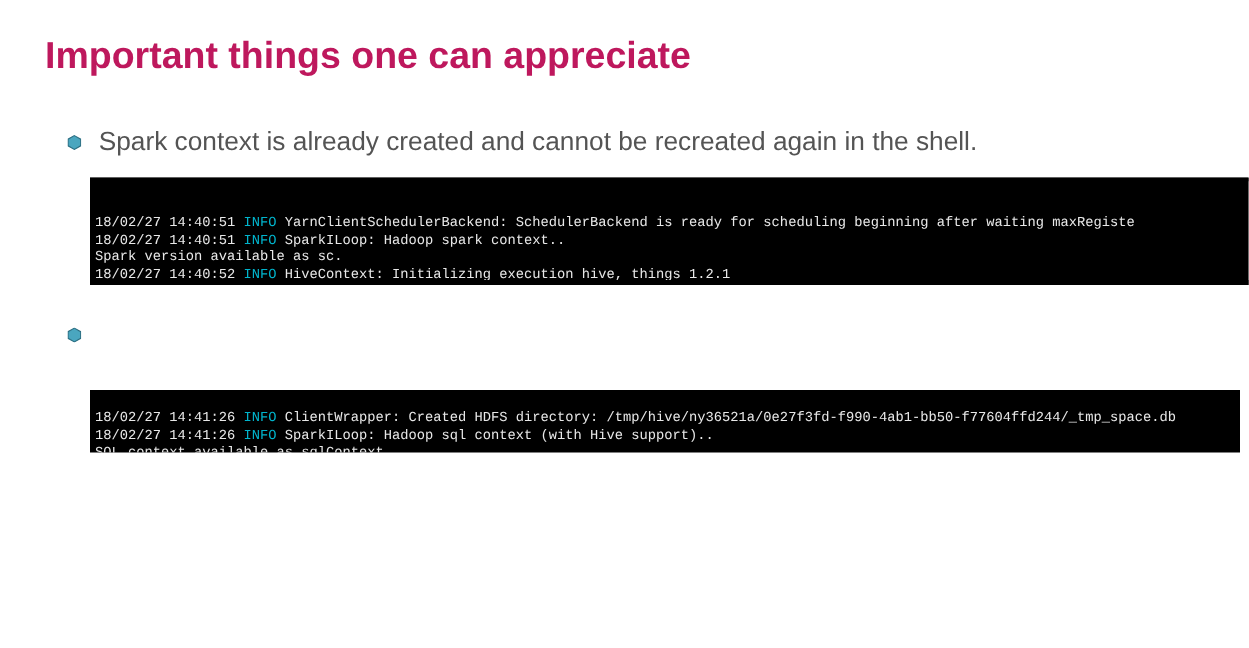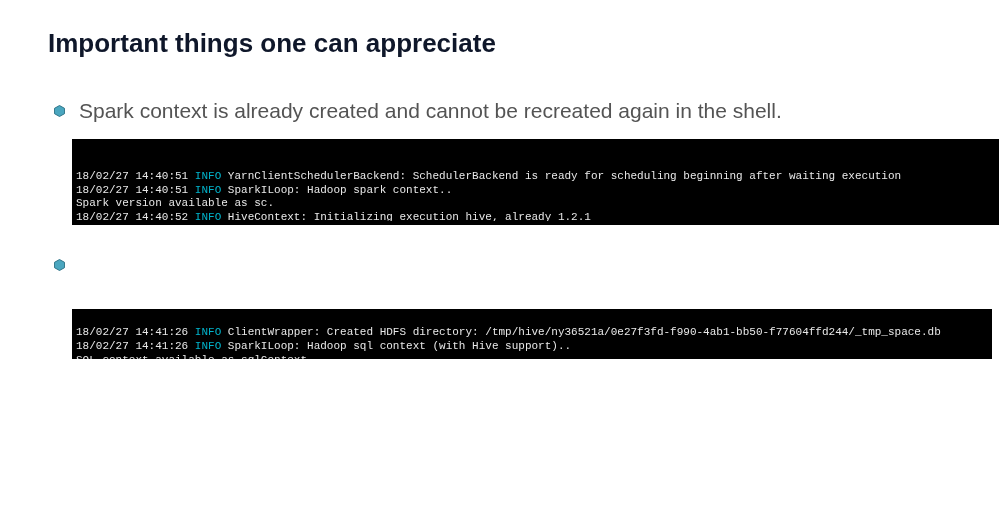--- a/index.html
+++ b/index.html
@@ -12,24 +12,24 @@
     font-family: Arial, Helvetica, sans-serif;
     overflow: hidden;
   }
   .slide {
     width: 999px;
     height: 518px;
     padding: 28px 36px 20px 36px;
     position: relative;
   }
   .title {
-    font-size: 26px;
+    font-size: 30px;
     font-weight: 700;
-    color: #0f172a;
-    margin: 0 0 38px 12px;
+    color: #be185d;
+    margin: 0 0 38px 0;
   }
   .bullet-row {
     display: flex;
     align-items: flex-start;
     margin: 0 0 14px 18px;
   }
   .bullet-row.second {
     margin-top: 26px;
   }
   .hex {
@@ -103,24 +103,24 @@
     <span class="hex">
       <svg viewBox="0 0 12 13">
           <polygon points="6,0.5 11.5,3.6 11.5,9.4 6,12.5 0.5,9.4 0.5,3.6" fill="#4aa6bf" stroke="#2a6e82" stroke-width="1"></polygon>
         </svg>
     </span>
     <span class="bullet-text">Spark context is already created and cannot be recreated again in the shell.</span>
   </div>
 
   <div class="term term1">
     <div class="cut-top"></div>
-<span><span class="ts">18/02/27 14:40:51</span> <span class="lvl">INFO</span><span> YarnClientSchedulerBackend: SchedulerBackend is ready for scheduling beginning after waiting execution</span></span>
+<span><span class="ts">18/02/27 14:40:51</span> <span class="lvl">INFO</span><span> YarnClientSchedulerBackend: SchedulerBackend is ready for scheduling beginning after waiting maxRegiste</span></span>
 <span><span class="ts">18/02/27 14:40:51</span> <span class="lvl">INFO</span><span> SparkILoop: Hadoop spark context..</span></span>
 <span>Spark version available as sc.</span>
-<span><span class="ts">18/02/27 14:40:52</span> <span class="lvl">INFO</span><span> HiveContext: Initializing execution hive, already 1.2.1</span></span>
+<span><span class="ts">18/02/27 14:40:52</span> <span class="lvl">INFO</span><span> HiveContext: Initializing execution hive, things 1.2.1</span></span>
 <span><span class="ts">18/02/27 14:40:57</span> <span class="lvl">INFO</span><span> ClientWrapper: Inspected Hadoop version: </span><span class="ver">2.7.3.2</span><span>.6.1.18-5</span></span>
 
     <div class="cut-bot"></div>
   </div>
 
   <div class="bullet-row second">
     <span class="hex">
       <svg viewBox="0 0 12 13">
           <polygon points="6,0.5 11.5,3.6 11.5,9.4 6,12.5 0.5,9.4 0.5,3.6" fill="#4aa6bf" stroke="#2a6e82" stroke-width="1"></polygon>
         </svg>

